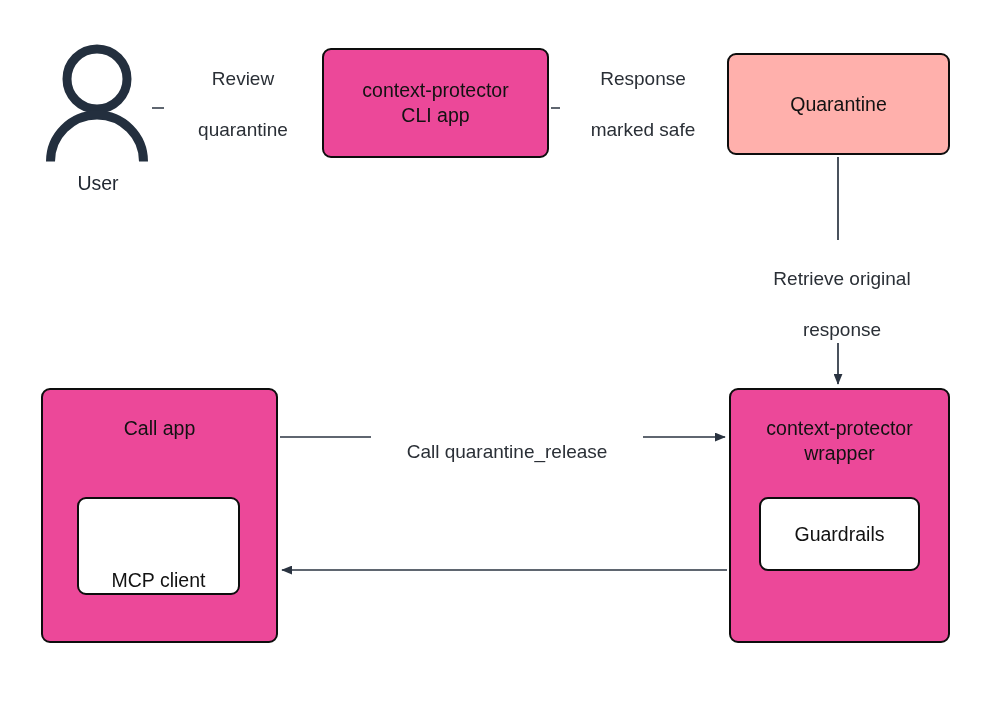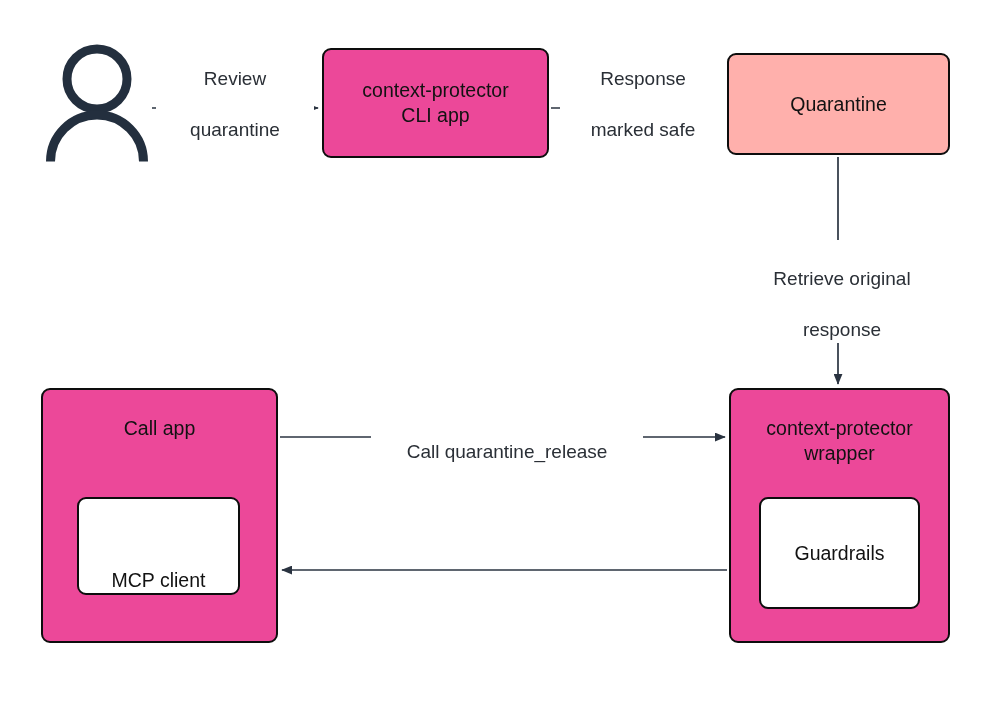--- a/index.html
+++ b/index.html
@@ -111,20 +111,21 @@
 
     <line x1="727" y1="570" x2="282" y2="570" stroke="#2a3340" stroke-width="1.7" marker-end="url(#ah)"></line>
   </svg>
 
   <div id="user-figure">
     <svg width="104" height="122" viewBox="0 0 104 122" xmlns="http://www.w3.org/2000/svg">
       <circle cx="52" cy="37" r="30" fill="none" stroke="#232F3E" stroke-width="9"></circle>
       <path d="M5.5,119.5 A46.5,46.5 0 0 1 98.5,119.5" fill="none" stroke="#232F3E" stroke-width="9" stroke-linecap="butt"></path>
     </svg>
   </div>
+  <div id="user-caption">User</div>
 
   <div class="node cream" id="node-cli-app" style="left:322px; top:48px; width:227px; height:110px;">
     <div>
       <span class="node-label">context-protector</span>
       <span class="node-label">CLI app</span>
     </div>
   </div>
 
   <div class="node pink" id="node-quarantine" style="left:727px; top:53px; width:223px; height:102px;">
     <span class="node-label">Quarantine</span>
@@ -138,25 +139,25 @@
     <span class="node-label">MCP client</span>
   </div>
 
   <div class="node cream titled" id="node-wrapper" style="left:729px; top:388px; width:221px; height:255px;">
     <div>
       <span class="node-label">context-protector</span>
       <span class="node-label">wrapper</span>
     </div>
   </div>
 
-  <div class="node white" id="node-guardrails" style="left:759px; top:497px; width:161px; height:112px; z-index:4;">
+  <div class="node white" id="node-guardrails" style="left:759px; top:497px; width:161px; height:74px; z-index:4;">
     <span class="node-label">Guardrails</span>
   </div>
 
-  <div class="edge-label" style="left:156px; top:40px; width:150px;">
+  <div class="edge-label" style="left:164px; top:40px; width:150px;">
     <span>Review</span><br>
     <span>quarantine</span>
   </div>
 
   <div class="edge-label" style="left:560px; top:40px; width:158px;">
     <span>Response</span><br>
     <span>marked safe</span>
   </div>
 
   <div class="edge-label" style="left:371px; top:413px; width:264px;">

